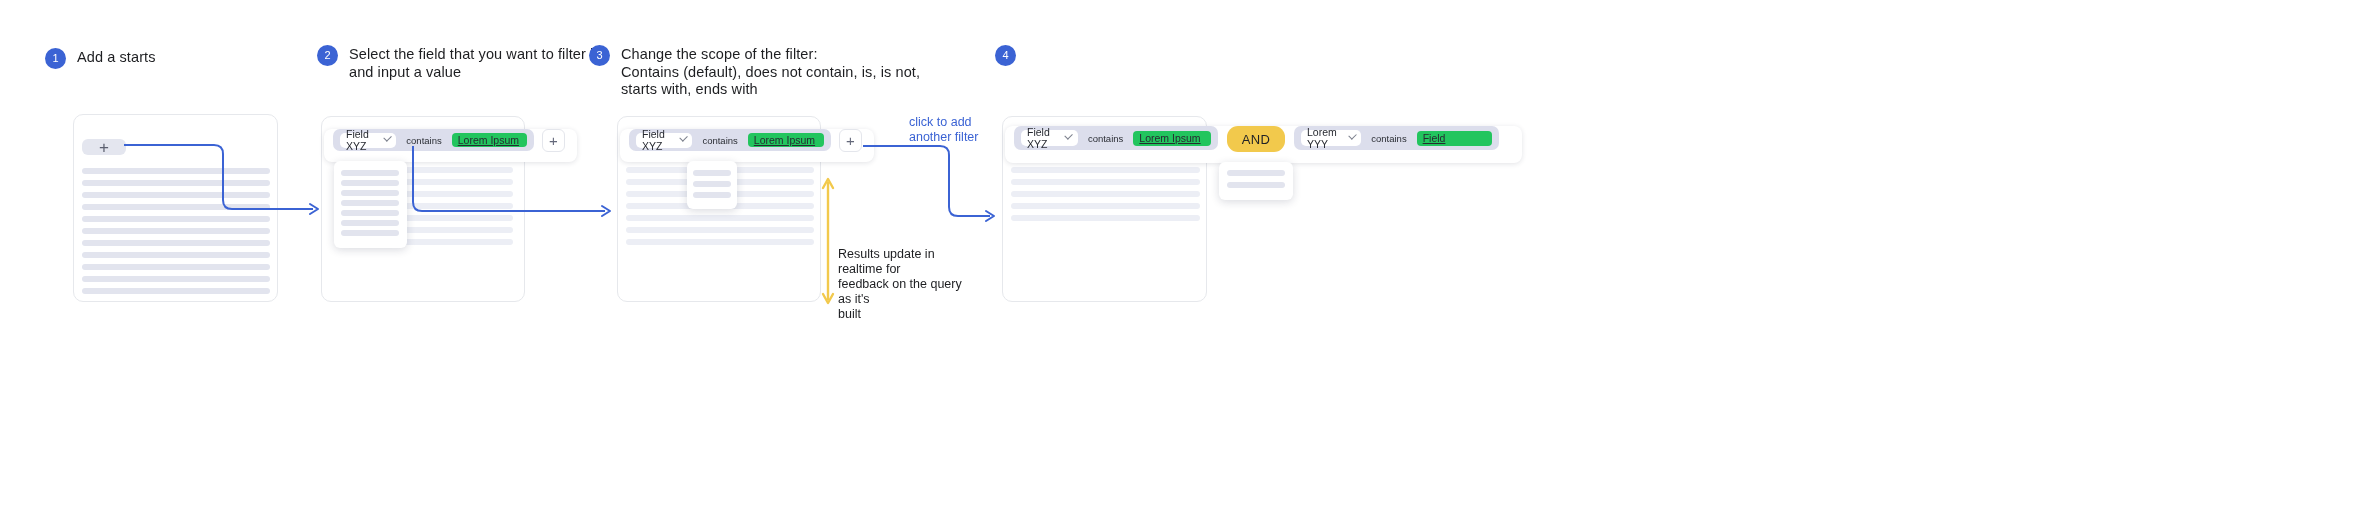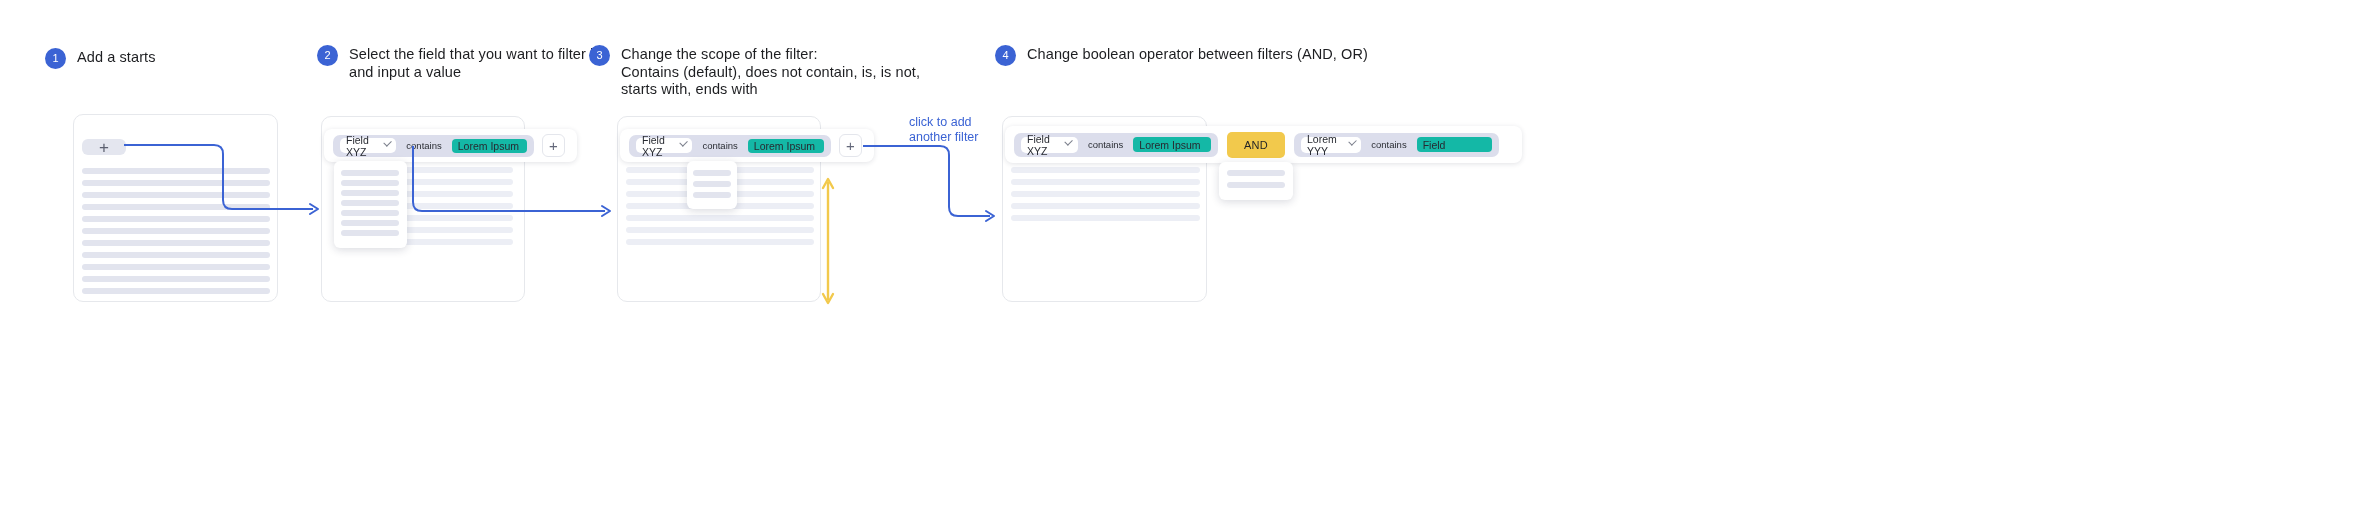--- a/index.html
+++ b/index.html
@@ -36,50 +36,50 @@
     display:flex;align-items:center;justify-content:center;
     color:#5c6070;font-size:17px;line-height:1;
   }
   .skel{position:absolute;background:#e2e4ee;border-radius:4px;height:6px;}
   .skel.pale{background:#eceef5;}
 
   
   .filterbar-wrap{
     position:absolute;background:#ffffff;border-radius:8px;
     box-shadow:0 1px 5px rgba(28,35,65,.13);
-    display:flex;align-items:center;
+    display:flex;align-items:flex-start;
     box-sizing:border-box;
   }
   .filter-pill{
     background:#dcdeec;border-radius:7px;
     display:flex;align-items:center;gap:10px;
     box-sizing:border-box;height:22px;padding:0 7px;
   }
   .field-select{
     background:#ffffff;border-radius:5px;height:15px;
     display:flex;align-items:center;gap:5px;
     padding:0 6px;font-size:10.5px;color:#272a31;
   }
   .chev{width:6px;height:6px;border-right:1.2px solid #7b7f8c;
         border-bottom:1.2px solid #7b7f8c;transform:rotate(45deg) translate(-2px,-2px);}
   .op-label{font-size:9.5px;color:#2b2e35;}
   .value-input{
-    background:#14b8a6;border-radius:4px;height:14px;
+    background:#22c55e;border-radius:4px;height:14px;
     display:flex;align-items:center;padding:0 6px;
-    font-size:10.5px;color:#272a31;
+    font-size:10.5px;color:#272a31;text-decoration:underline;
   }
   .plus-btn{
     background:#ffffff;border:1px solid #e4e6ec;border-radius:6px;
     display:flex;align-items:center;justify-content:center;
     color:#64687a;font-size:15px;line-height:1;
   }
   .and-btn{
-    background:#f2c94c;border-radius:5px;
+    background:#f2c94c;border-radius:11px;
     display:flex;align-items:center;justify-content:center;
-    color:#1f2126;font-size:11px;letter-spacing:.3px;
+    color:#1f2126;font-size:13px;letter-spacing:.3px;
   }
 
   
   .popover{
     position:absolute;background:#ffffff;border-radius:6px;
     box-shadow:0 2px 8px rgba(25,32,60,.16);
     box-sizing:border-box;
   }
 
   
@@ -111,21 +111,20 @@
 
   <div class="step" style="left:589px;top:45px;">
     <div class="step-badge">3</div>
     <div class="step-text">Change the scope of the filter:
 Contains (default), does not contain, is, is not,
 starts with, ends with</div>
   </div>
 
   <div class="step" style="left:995px;top:45px;">
     <div class="step-badge">4</div>
-    <div class="step-text">Change boolean operator between filters (AND, OR)</div>
   </div>
 
   <div class="card" style="left:73px;top:114px;width:205px;height:188px;">
     <div class="plus-chip" style="left:8px;top:24px;width:44px;height:16px;">+</div>
     <div class="skel" style="left:8px;top:53px;width:188px;"></div>
     <div class="skel" style="left:8px;top:65px;width:188px;"></div>
     <div class="skel" style="left:8px;top:77px;width:188px;"></div>
     <div class="skel" style="left:8px;top:89px;width:188px;"></div>
     <div class="skel" style="left:8px;top:101px;width:188px;"></div>
     <div class="skel" style="left:8px;top:113px;width:188px;"></div>
@@ -204,20 +203,23 @@
     <div class="skel" style="position:absolute;left:6px;top:9px;width:38px;"></div>
     <div class="skel" style="position:absolute;left:6px;top:20px;width:38px;"></div>
     <div class="skel" style="position:absolute;left:6px;top:31px;width:38px;"></div>
   </div>
 
   <svg class="wire" style="left:0;top:0;width:2377px;height:528px;">
     <line x1="828" y1="182" x2="828" y2="300" stroke="#f2c94c" stroke-width="2.4"></line>
     <path d="M823,188 L828,179 L833,188" fill="none" stroke="#f2c94c" stroke-width="2.4" stroke-linecap="round" stroke-linejoin="round"></path>
     <path d="M823,294 L828,303 L833,294" fill="none" stroke="#f2c94c" stroke-width="2.4" stroke-linecap="round" stroke-linejoin="round"></path>
   </svg>
+  <div class="anno-dark" style="left:838px;top:247px;width:135px;">Results update in realtime for
+feedback on the query as it's
+built</div>
 
   <div class="anno-blue" style="left:909px;top:115px;width:110px;">click to add
 another filter</div>
 
   <svg class="wire" style="left:0;top:0;width:2377px;height:528px;">
     <path d="M863,146 H940 Q949,146 949,155 V207 Q949,216 958,216 H990" fill="none" stroke="#3b63d4" stroke-width="2"></path>
     <path d="M986,211 L994,216 L986,221" fill="none" stroke="#3b63d4" stroke-width="2" stroke-linecap="round" stroke-linejoin="round"></path>
   </svg>
 
   <div class="card" style="left:1002px;top:116px;width:205px;height:186px;">

